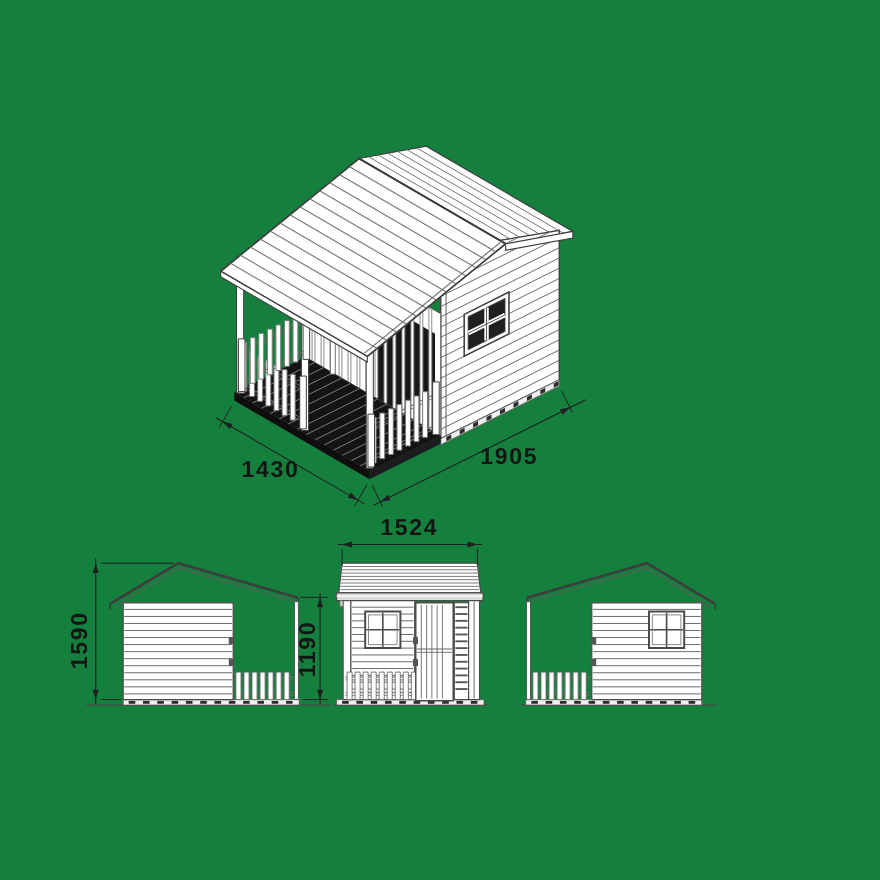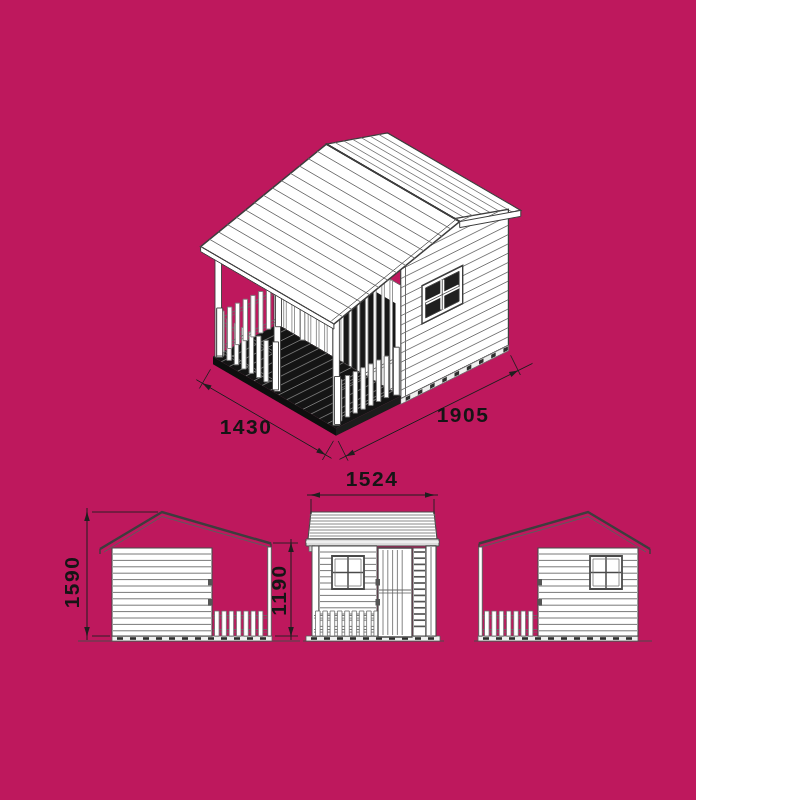--- a/index.html
+++ b/index.html
@@ -1,16 +1,16 @@
 <!DOCTYPE html>
 <html><head>
 <meta charset="utf-8">
 <style>
   html,body{margin:0;padding:0;background:#ffffff;}
-  #stage{width:696px;height:800px;position:relative;background:#be185d;overflow:hidden;}
+  #stage{width:800px;height:800px;position:relative;background:#15803d;overflow:hidden;}
   svg{display:block;}
   .dim{font:700 21px "Liberation Sans", sans-serif; fill:#151515; letter-spacing:1.5px; text-anchor:middle;}
 </style>
 </head>
 <body>
 
 <div id="stage">
 <svg id="tg" width="800" height="800" viewBox="0 0 800 800">
   <defs>
         <clipPath id="cpw">

